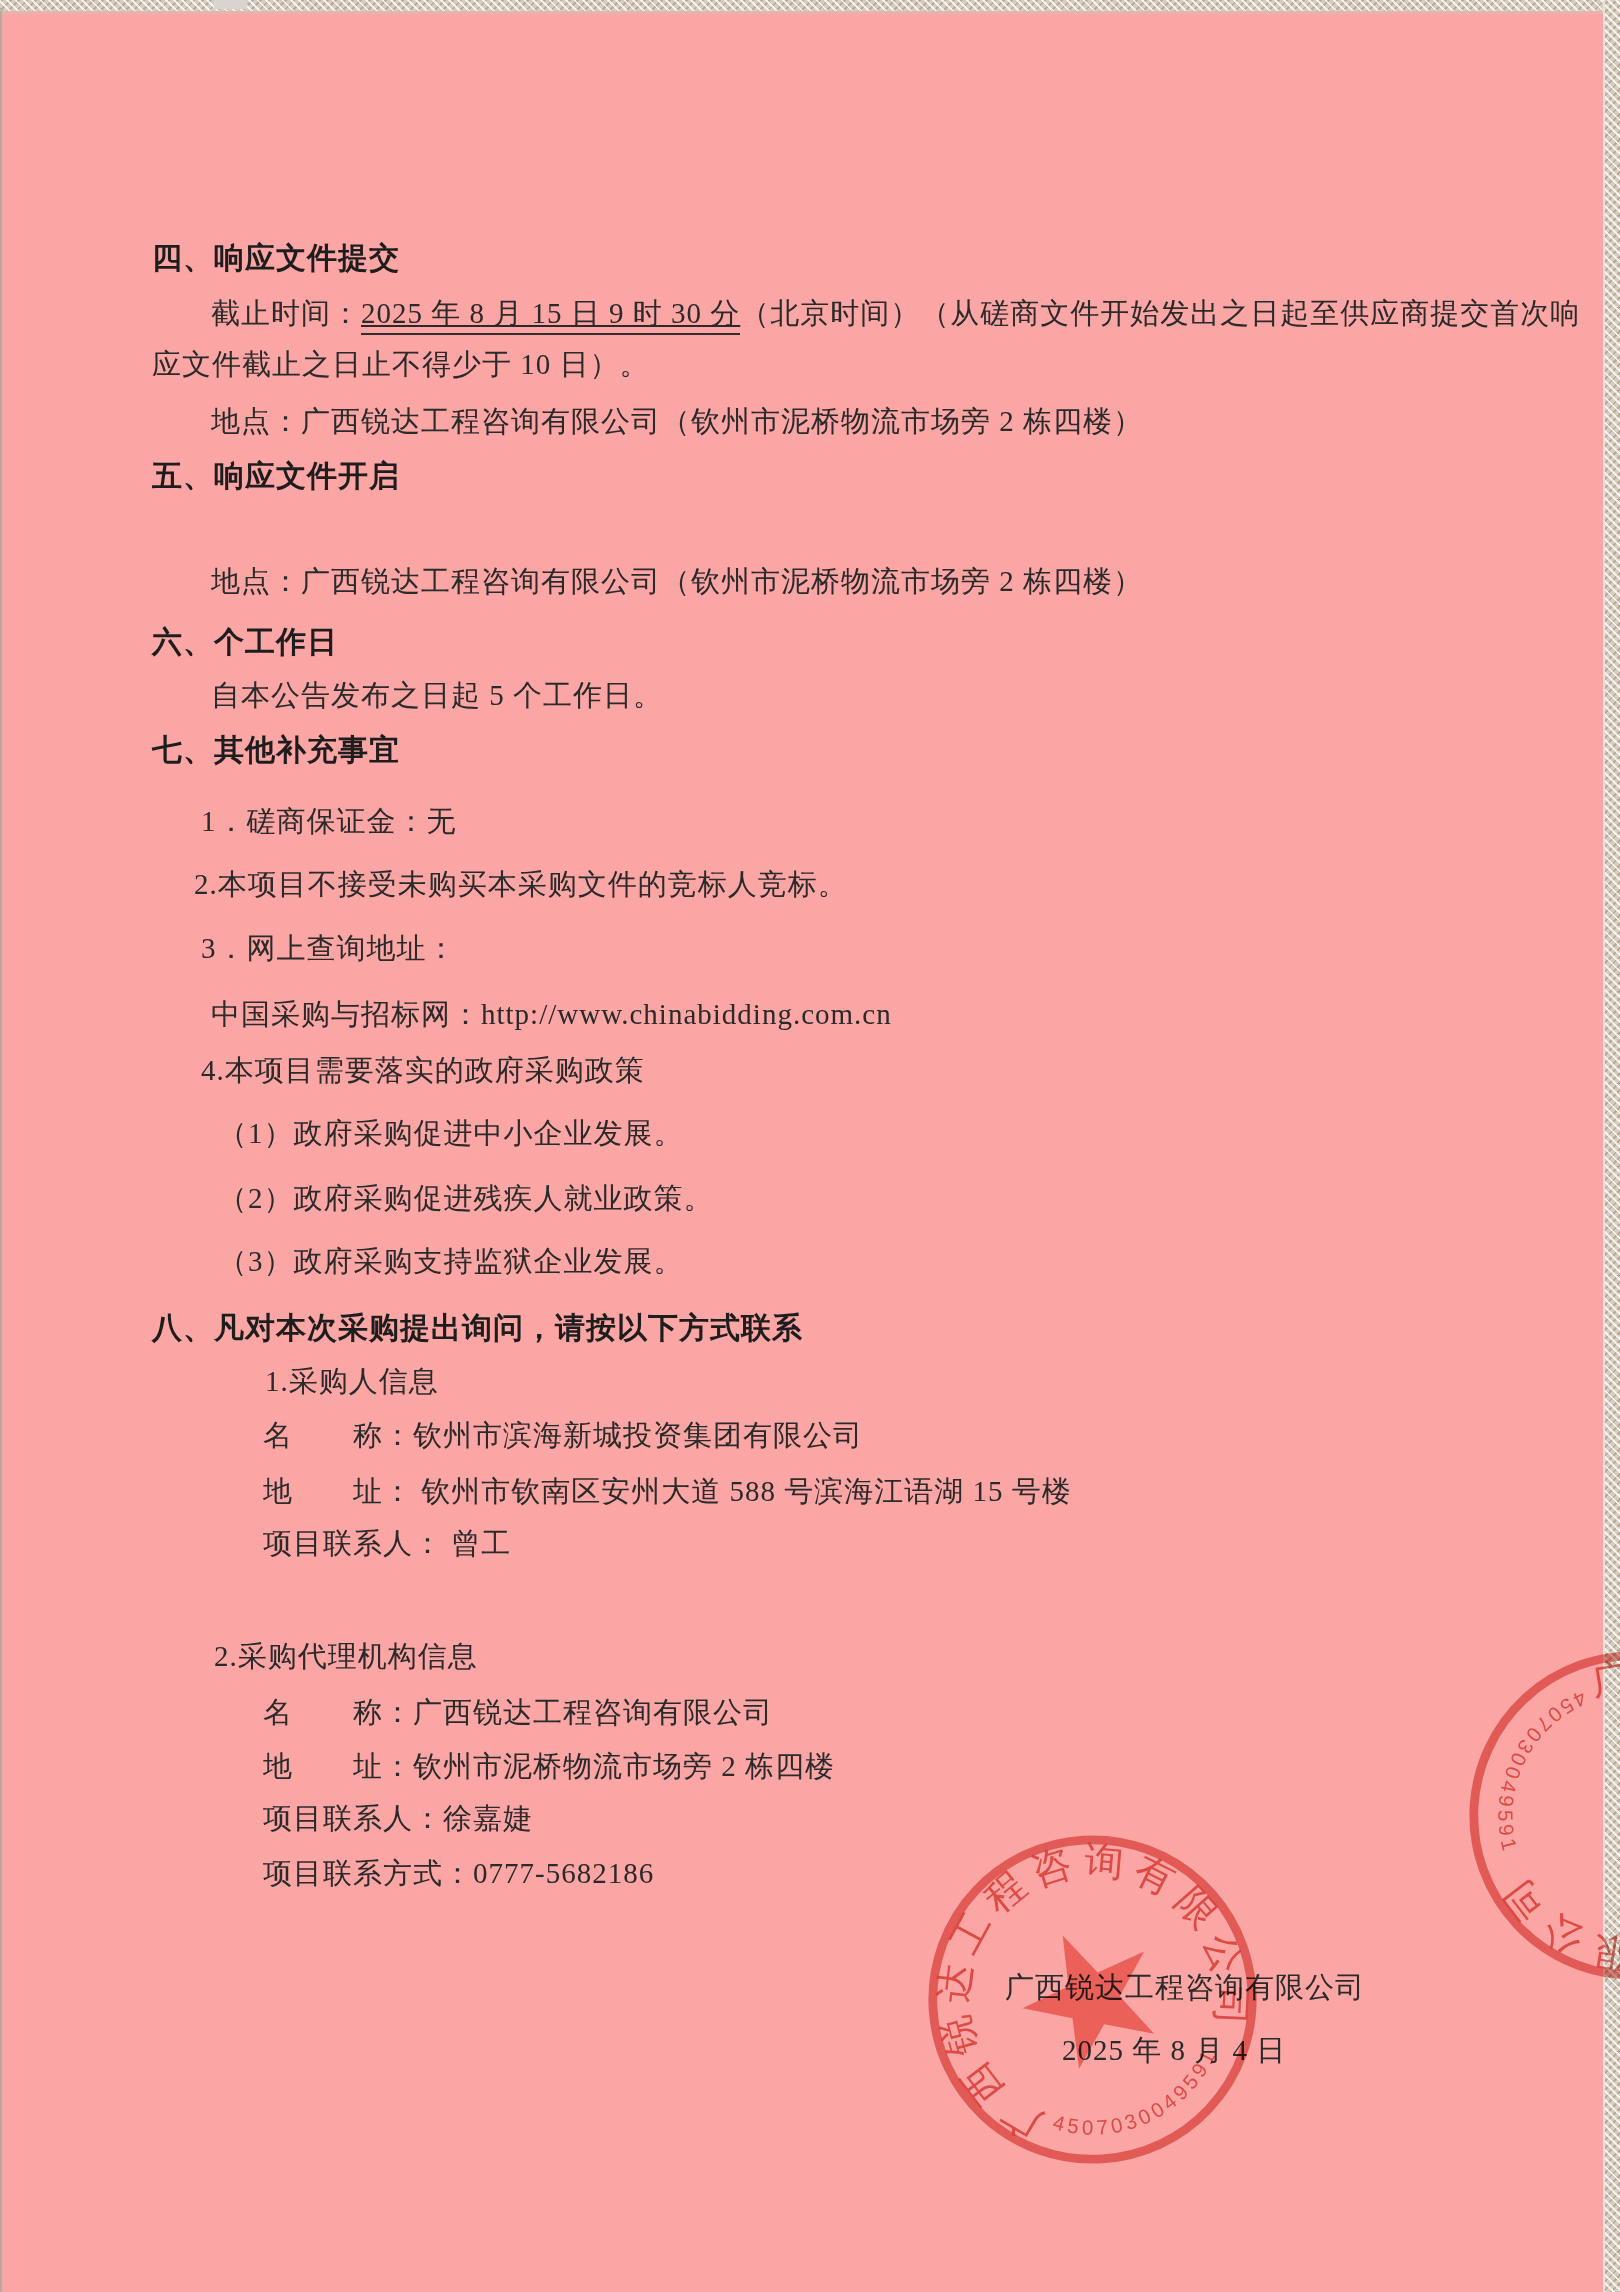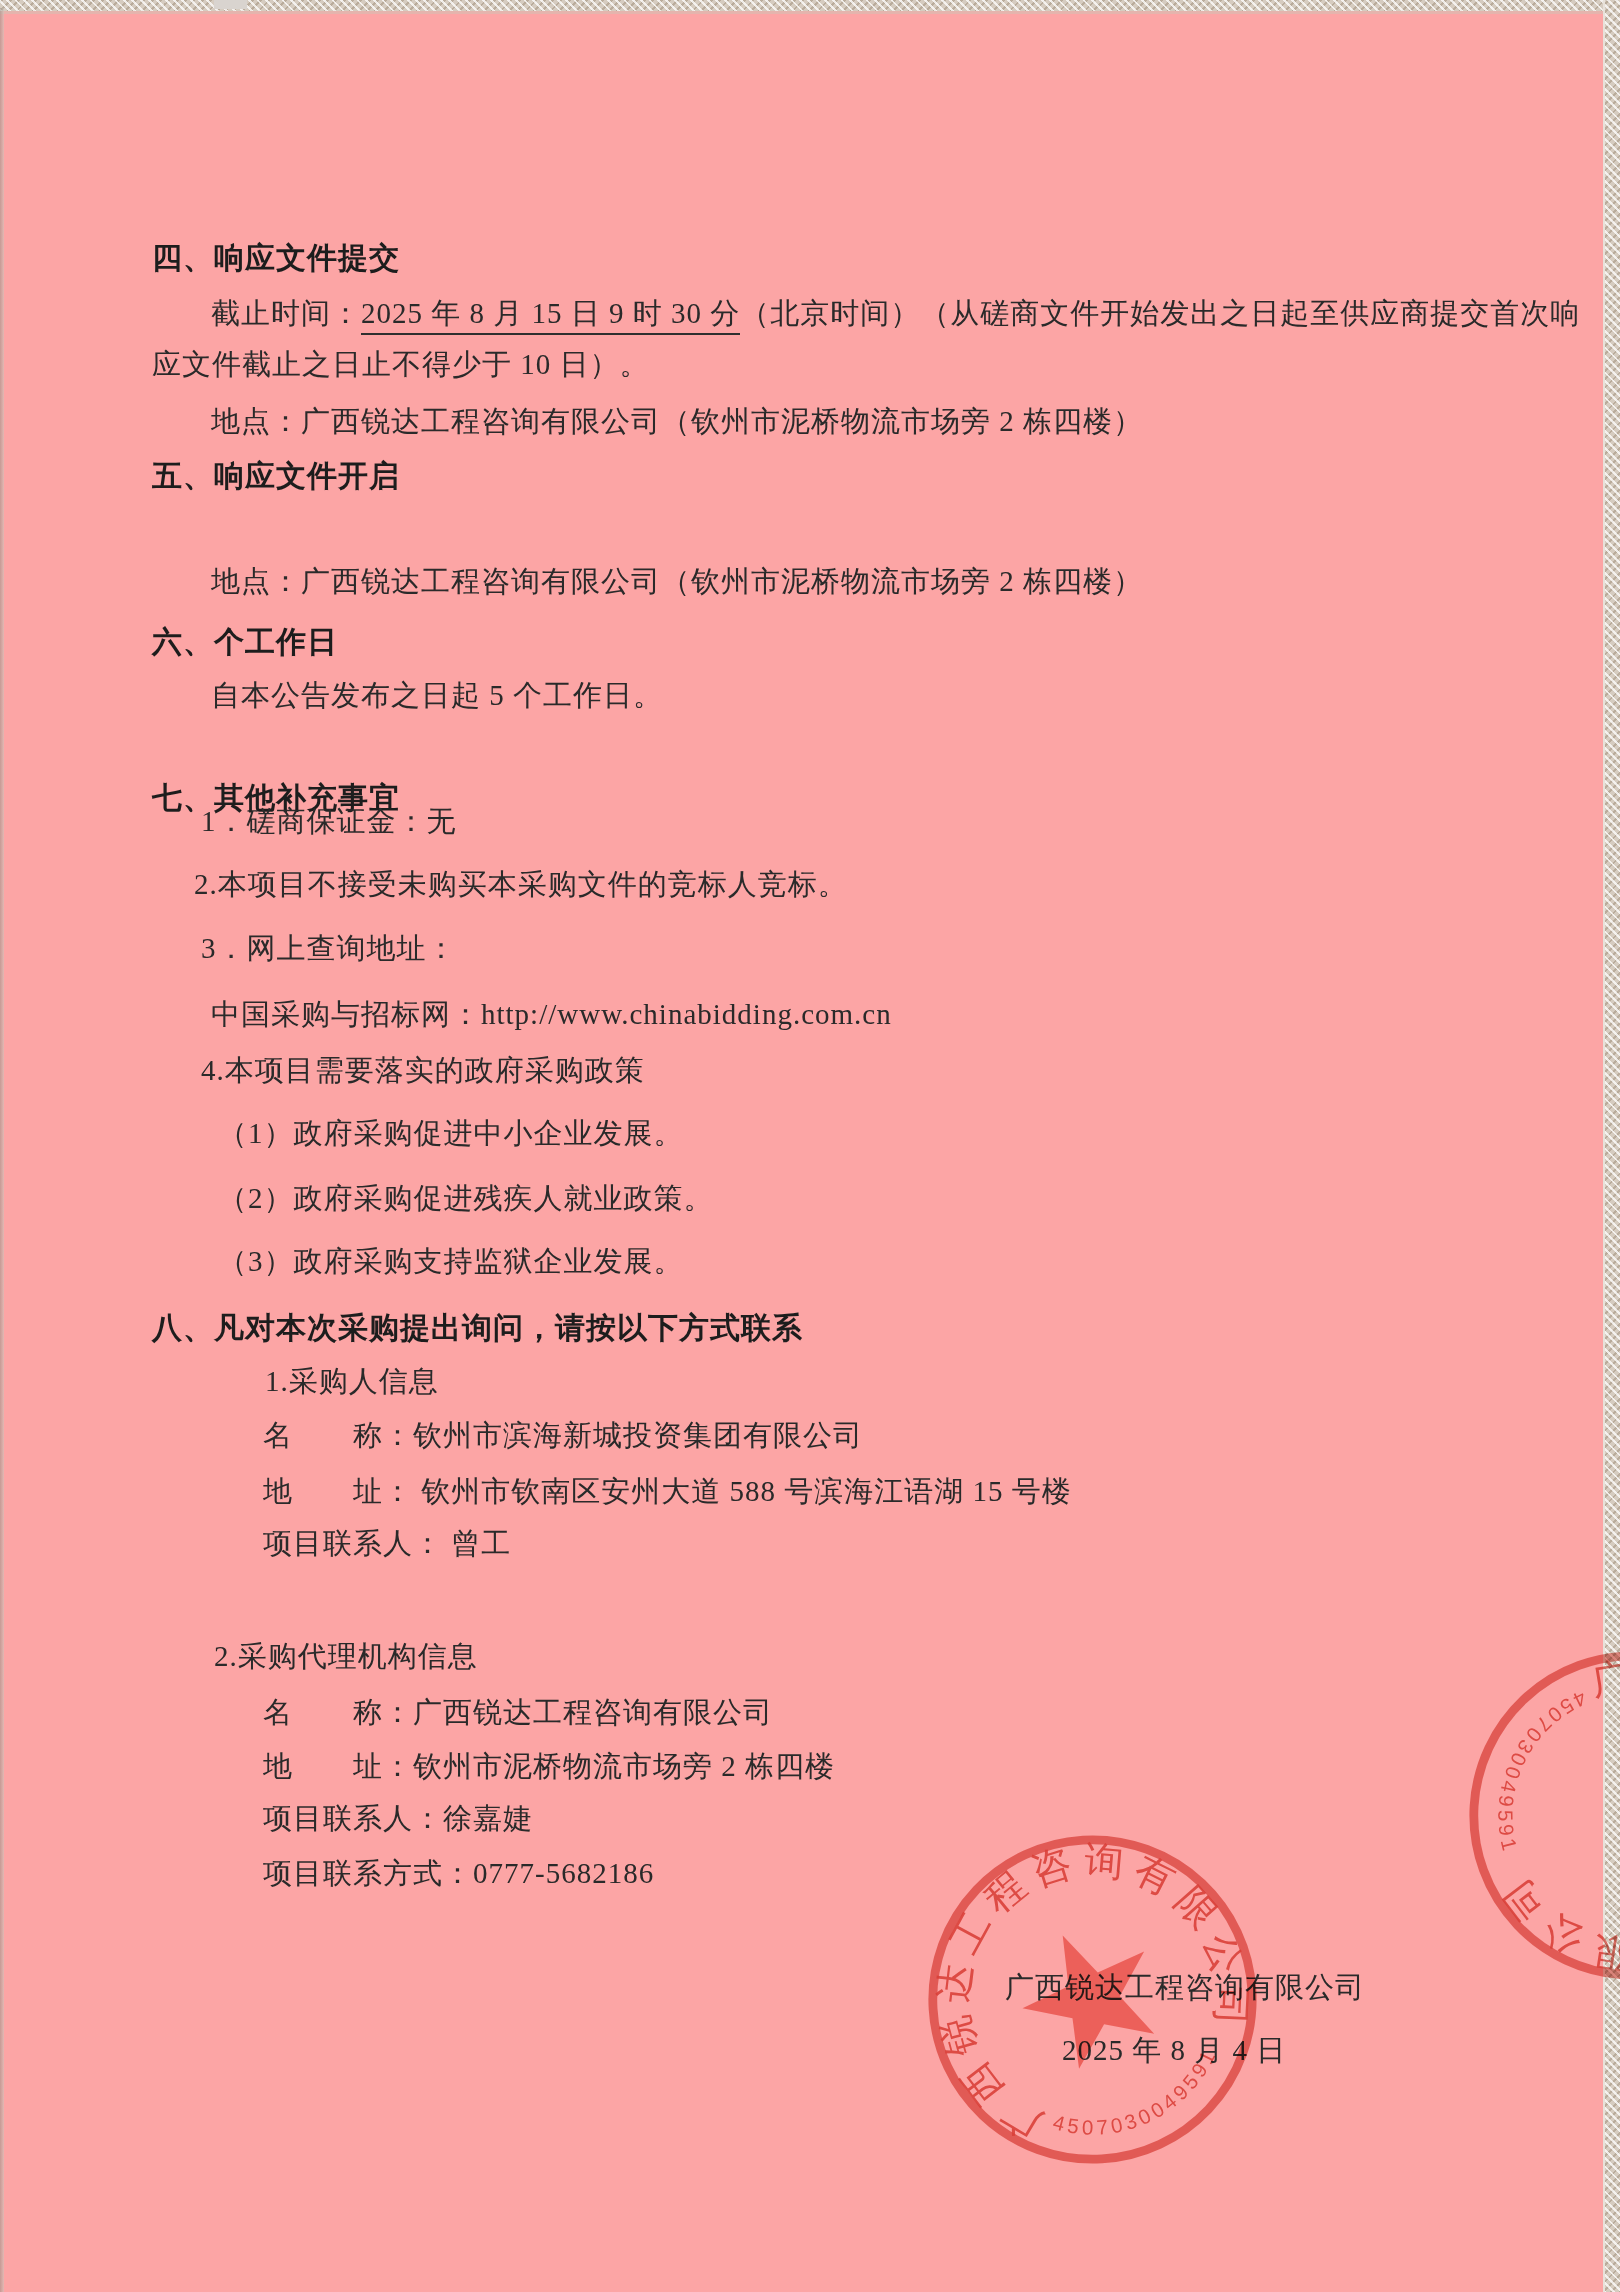--- a/index.html
+++ b/index.html
@@ -27,21 +27,21 @@
   .top-tab{position:absolute;left:214px;top:0;width:33px;height:8.8px;background:#d9d4cf;}
 
   .line{
     position:absolute;
     white-space:nowrap;
     font-size:29px;
     letter-spacing:1px;
     color:#2a2a2a;
   }
   .heading{font-weight:bold;font-size:30px;letter-spacing:1px;color:#1d1d1d;}
-  .ul{border-bottom:2px solid #2f2f2f;padding-bottom:4px;}
+  .ul{border-bottom:2px solid #2f2f2f;padding-bottom:4px;text-decoration:underline;}
 
   .stamp{position:absolute;mix-blend-mode:multiply;}
 </style>
 </head>
 <body>
 
 <div class="page">
 
   <div class="tex tex-top"></div>
   <div class="top-tab"></div>
@@ -53,21 +53,21 @@
   <div class="line" style="left:211px;top:294px;"><span>截止时间：</span><span class="ul">2025 年 8 月 15 日 9 时 30 分</span><span>（北京时间）（从磋商文件开始发出之日起至供应商提交首次响</span></div>
   <div class="line" style="left:152px;top:345px;">应文件截止之日止不得少于 10 日）。</div>
   <div class="line" style="left:211px;top:402px;">地点：广西锐达工程咨询有限公司（钦州市泥桥物流市场旁 2 栋四楼）</div>
 
   <div class="line heading" style="left:152px;top:456px;">五、响应文件开启</div>
   <div class="line" style="left:211px;top:562px;">地点：广西锐达工程咨询有限公司（钦州市泥桥物流市场旁 2 栋四楼）</div>
 
   <div class="line heading" style="left:152px;top:622px;">六、个工作日</div>
   <div class="line" style="left:211px;top:676px;">自本公告发布之日起 5 个工作日。</div>
 
-  <div class="line heading" style="left:152px;top:730px;margin-top:48px;">七、其他补充事宜</div>
+  <div class="line heading" style="left:152px;top:730px;">七、其他补充事宜</div>
   <div class="line" style="left:201px;top:802px;">1．磋商保证金：无</div>
   <div class="line" style="left:194px;top:865px;">2.本项目不接受未购买本采购文件的竞标人竞标。</div>
   <div class="line" style="left:201px;top:929px;">3．网上查询地址：</div>
   <div class="line" style="left:211px;top:995px;">中国采购与招标网：http://www.chinabidding.com.cn</div>
   <div class="line" style="left:201px;top:1051px;">4.本项目需要落实的政府采购政策</div>
   <div class="line" style="left:218px;top:1114px;">（1）政府采购促进中小企业发展。</div>
   <div class="line" style="left:218px;top:1179px;font-family:Liberation Serif, serif;">（2）政府采购促进残疾人就业政策。</div>
   <div class="line" style="left:218px;top:1242px;">（3）政府采购支持监狱企业发展。</div>
 
   <div class="line heading" style="left:152px;top:1308px;">八、凡对本次采购提出询问，请按以下方式联系</div>

